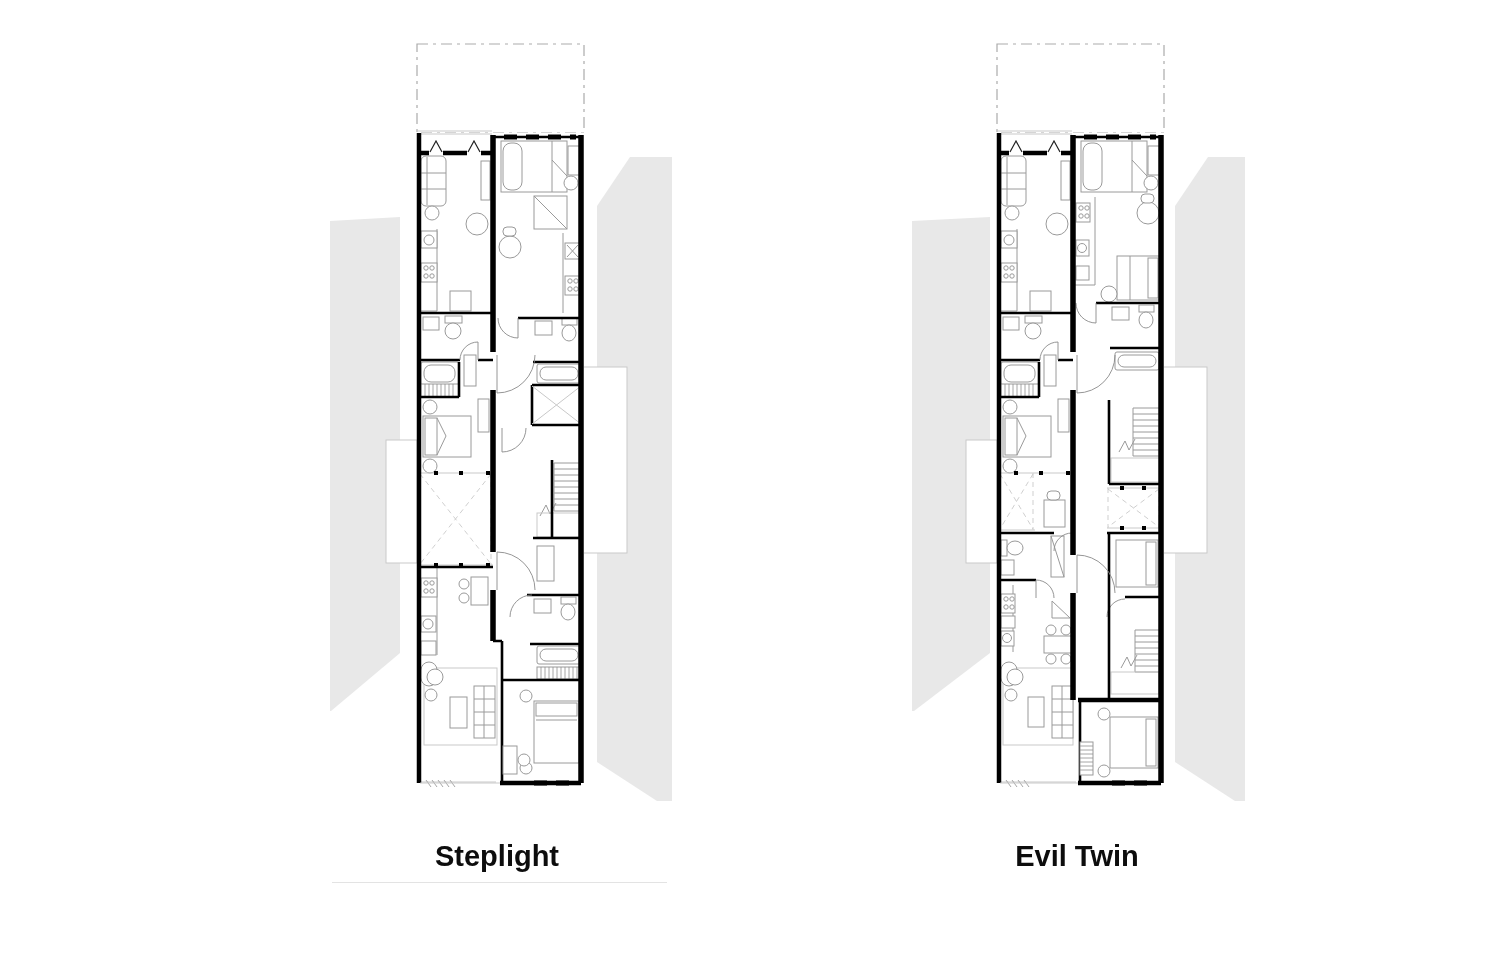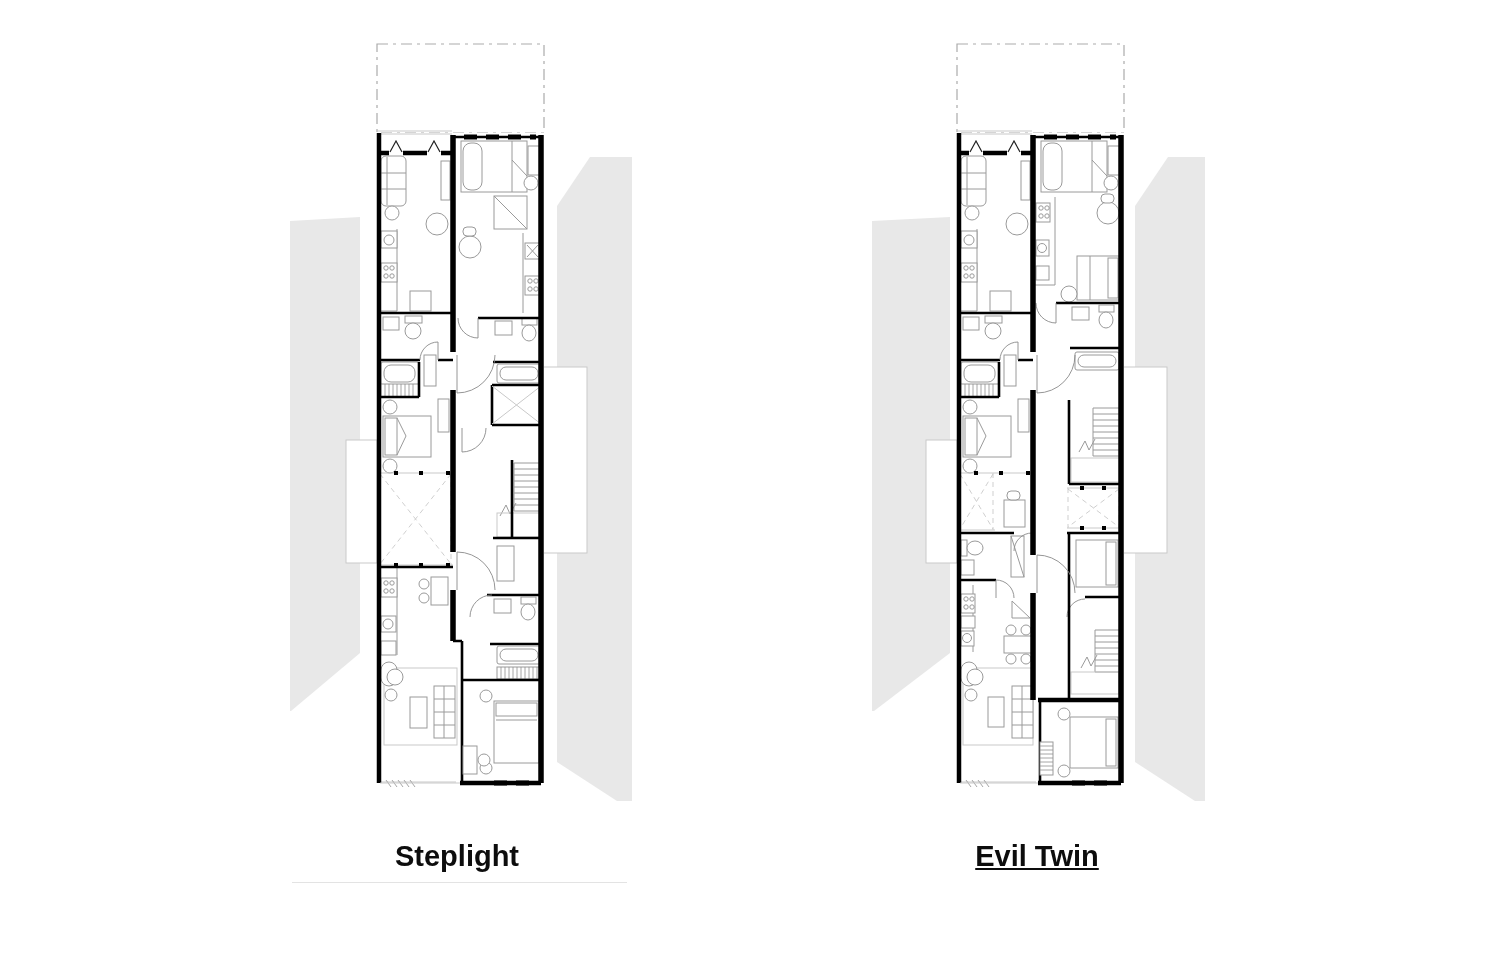--- a/index.html
+++ b/index.html
@@ -1,17 +1,17 @@
 <!DOCTYPE html>
 <html style="--bg: #ffffff; --wall: #000000; --furn: #9a9a9a; --mass: #e8e8e8; --lite: #c9c9c9; --dash: #ababab; --caption-text: #0d0d0d; --caption-rule: #e3e3e3;"><head>
 <meta charset="utf-8">
 <style>
   html,body{margin:0;padding:0;}
   body{background:var(--bg,#fff);font-family:"Liberation Sans", sans-serif;}
-  .canvas{position:relative;width:1240px;height:971px;background:var(--bg,#fff);overflow:hidden;}
+  .canvas{position:relative;width:1240px;height:971px;background:var(--bg,#fff);overflow:hidden;margin-left:40px;}
   .plan-svg{position:absolute;left:0;top:0;}
   .plan-caption{position:absolute;top:840px;transform:translateX(-50%);
     font-size:29px;font-weight:700;color:var(--caption-text,#111);letter-spacing:0px;white-space:nowrap;}
   .caption-rule{position:absolute;top:882px;height:1px;background:var(--caption-rule,#e3e3e3);}
   
   .mass{fill:var(--mass,#e8e8e8);stroke:none;}
   .notch{fill:#ffffff;stroke:var(--lite,#c9c9c9);stroke-width:1;}
   .ext{fill:none;stroke:var(--dash,#ababab);stroke-width:1.2;stroke-dasharray:11 5 3 5;}
   .bgw{fill:#ffffff;}
   .w4{stroke:var(--wall,#000);stroke-width:4.5;fill:none;}
@@ -379,17 +379,17 @@
     <g>
       <line class="arc" x1="1037" y1="355" x2="1037" y2="393"></line>
       <path class="arc" d="M1075,355A38 38 0 0 1 1037,393"></path>
       <line class="arc" x1="1037" y1="593" x2="1037" y2="555"></line>
       <path class="arc" d="M1075,593A38 38 0 0 0 1037,555"></path>
     </g>
   </g>
 </svg>
 
 <div class="plan-caption" style="left:457px;">Steplight</div>
-<div class="plan-caption" style="left:1037px;text-decoration:underline;">Evil Twin</div>
+<div class="plan-caption" style="left:1037px;">Evil Twin</div>
 
 <div class="caption-rule" style="left:292px;width:335px;"></div>
 
 </div>
 
 </body></html>

